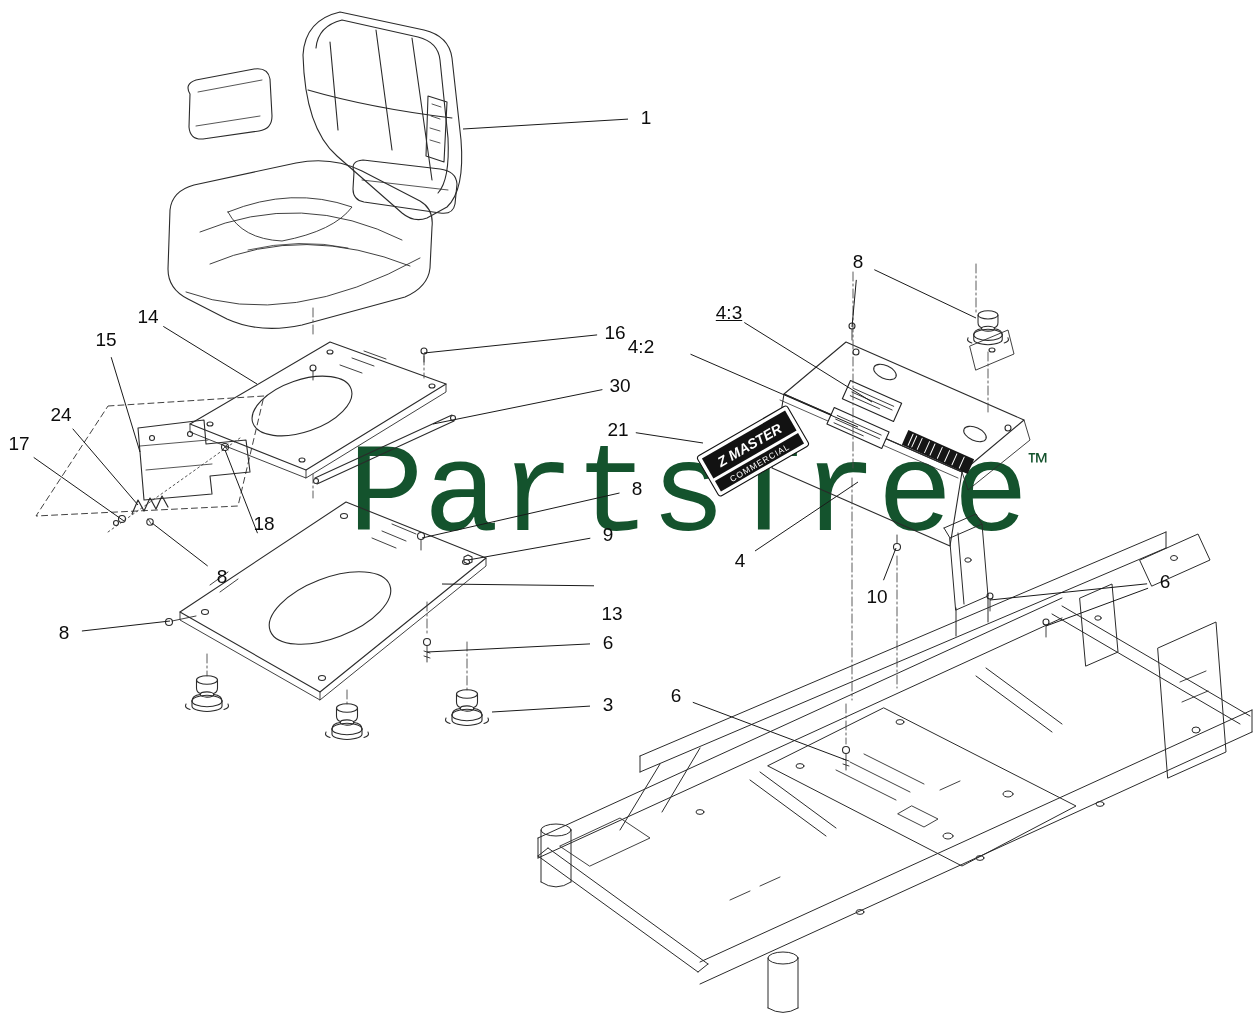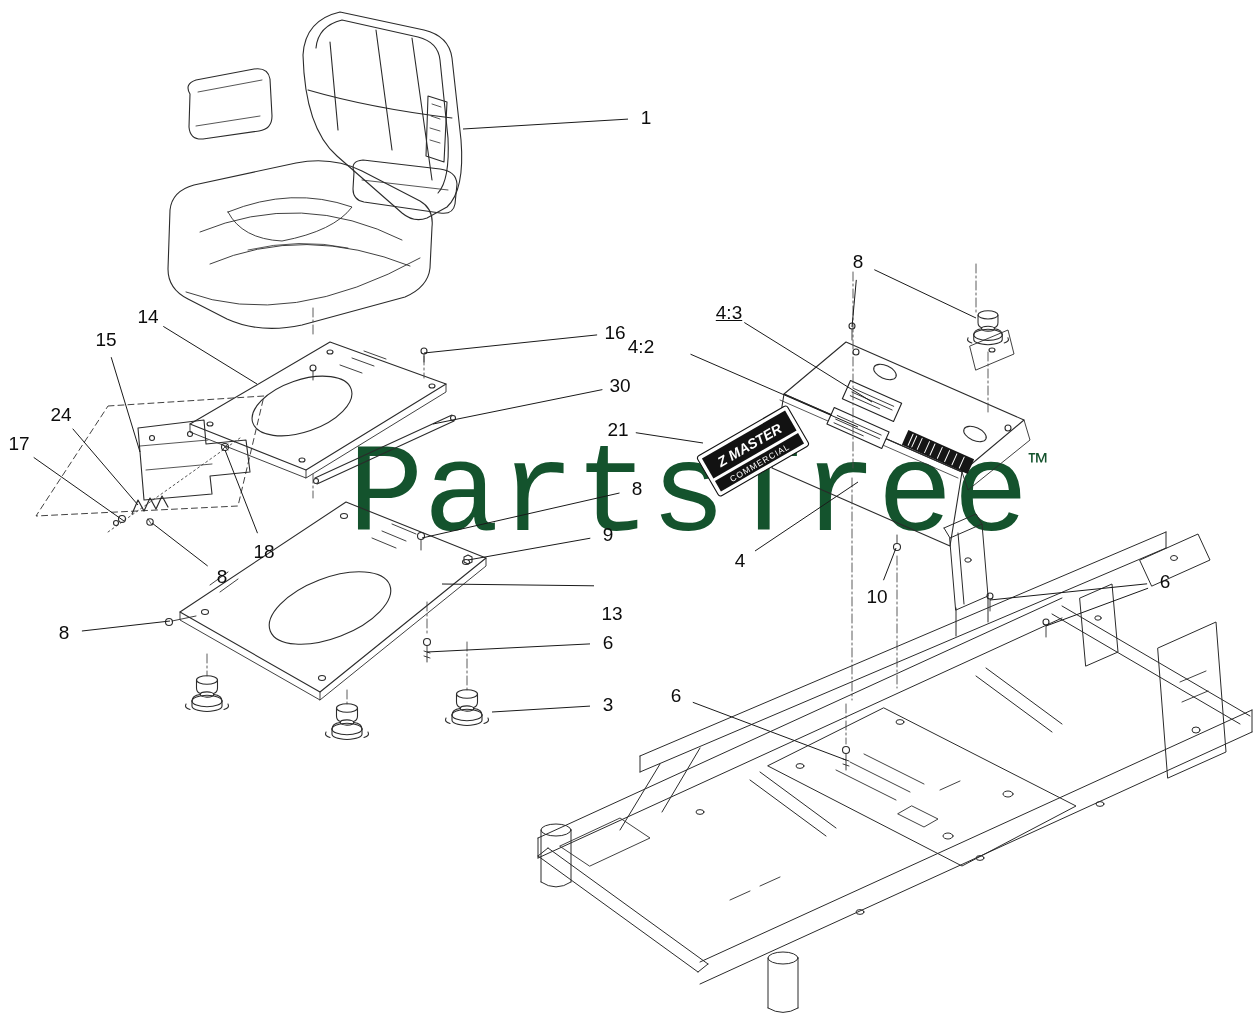--- a/index.html
+++ b/index.html
@@ -263,21 +263,21 @@
       <div class="callout" style="left: 858px; top: 262px;">8</div>
       <div class="callout" style="left: 729px; top: 313px; text-decoration: underline;">4:3</div>
       <div class="callout" style="left: 641px; top: 347px;">4:2</div>
       <div class="callout" style="left: 615px; top: 333px;">16</div>
       <div class="callout" style="left: 148px; top: 317px;">14</div>
       <div class="callout" style="left: 620px; top: 386px;">30</div>
       <div class="callout" style="left: 618px; top: 430px;">21</div>
       <div class="callout" style="left: 106px; top: 340px;">15</div>
       <div class="callout" style="left: 61px; top: 415px; text-align: right;">24</div>
       <div class="callout" style="left: 19px; top: 444px;">17</div>
-      <div class="callout" style="left: 264px; top: 552px;">18</div>
+      <div class="callout" style="left: 264px; top: 524px;">18</div>
       <div class="callout" style="left: 222px; top: 577px;">8</div>
       <div class="callout" style="left: 637px; top: 489px;">8</div>
       <div class="callout" style="left: 608px; top: 535px;">9</div>
       <div class="callout" style="left: 612px; top: 614px;">13</div>
       <div class="callout" style="left: 608px; top: 643px;">6</div>
       <div class="callout" style="left: 608px; top: 705px;">3</div>
       <div class="callout" style="left: 64px; top: 633px;">8</div>
       <div class="callout" style="left: 740px; top: 561px;">4</div>
       <div class="callout" style="left: 877px; top: 597px;">10</div>
       <div class="callout" style="left: 1165px; top: 582px;">6</div>

